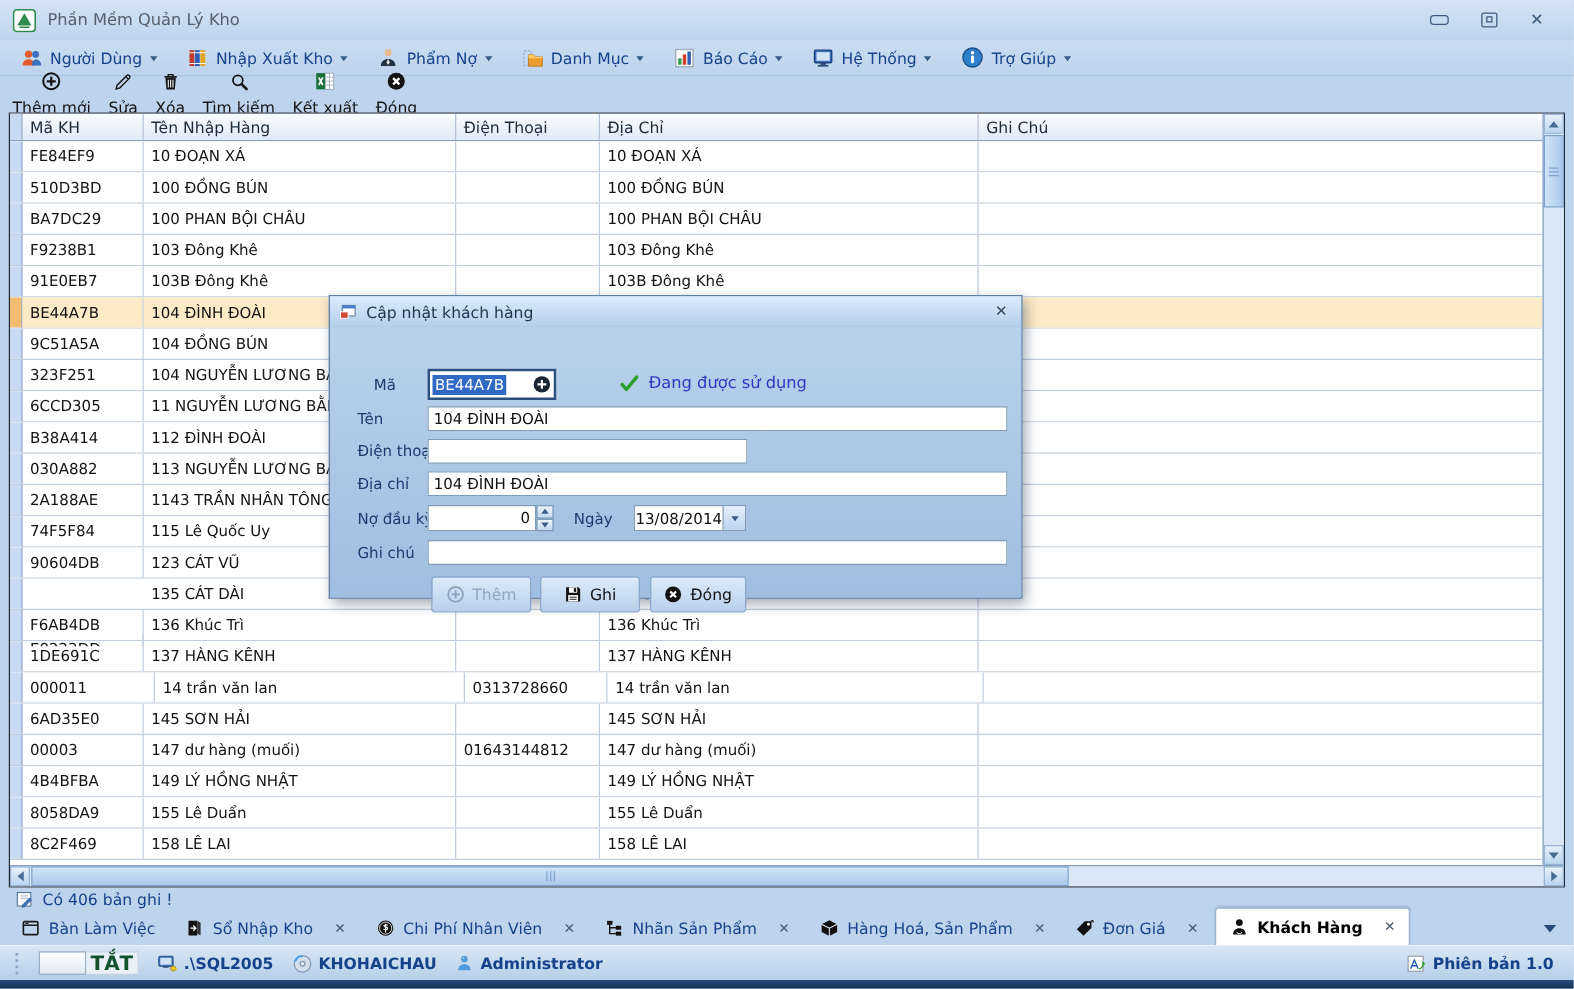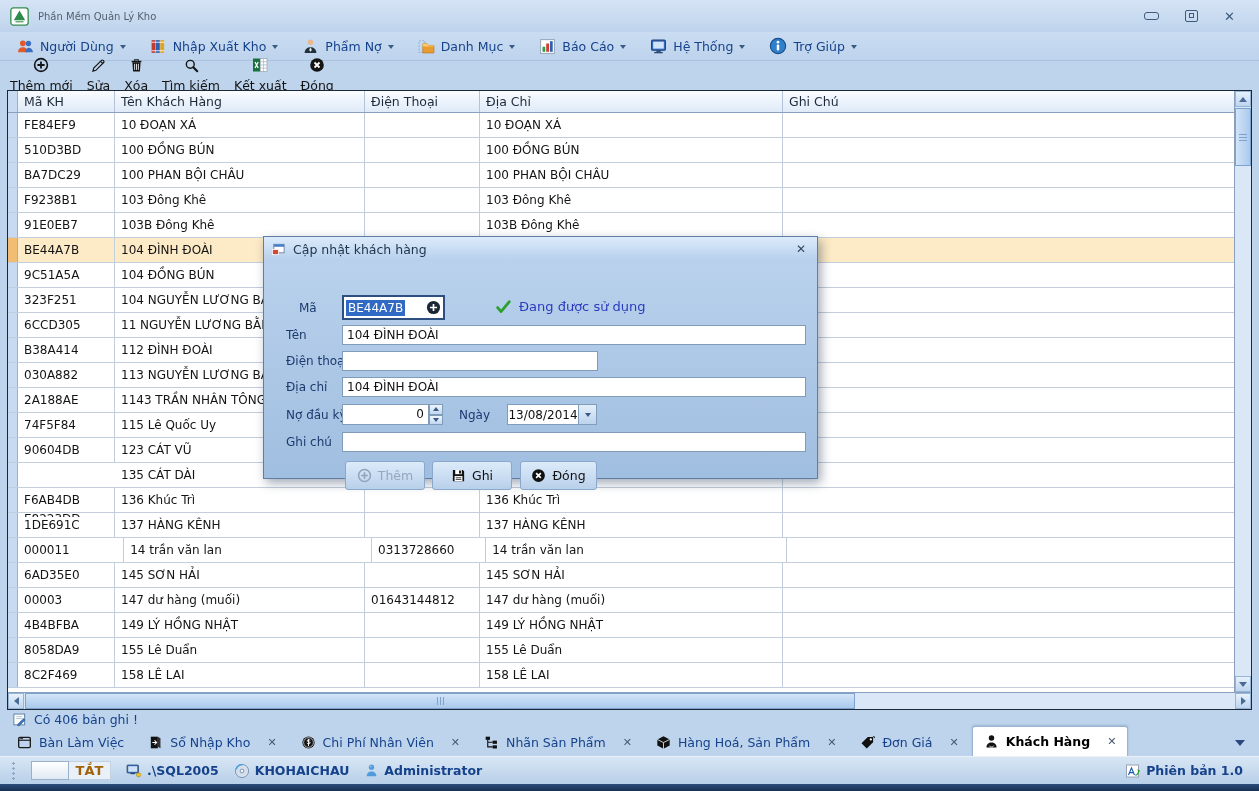--- a/index.html
+++ b/index.html
@@ -4,21 +4,21 @@
 <style>
   html,body{margin:0;padding:0;}
   #window{position:relative;width:1259px;height:791px;background:#bed4ec;
     font-family:"DejaVu Sans","Liberation Sans",sans-serif;overflow:hidden;
     -webkit-font-smoothing:antialiased;}
   .ic{display:inline-flex;align-items:center;justify-content:center;flex:none;}
 
   
   .titlebar{position:absolute;top:0;left:0;right:0;height:32px;
     background:linear-gradient(#d5e4f5,#bed4ec);display:flex;align-items:center;padding:0 10px;gap:9px;}
-  .wtitle{font-size:10px;color:#565f6b;}
+  .wtitle{font-size:13px;color:#565f6b;}
   .wincontrols{margin-left:auto;display:flex;align-items:center;gap:26px;padding-right:14px;}
   .wc{color:#3f5a7d;font-size:13px;line-height:1;cursor:default;}
   .wc-min{width:13px;height:6px;border:1.6px solid #3f5a7d;border-radius:3px;}
   .wc-max{width:11px;height:10px;border:1.6px solid #3f5a7d;border-radius:2px;position:relative;}
   .wc-max:after{content:"";position:absolute;left:2.5px;top:2px;width:3px;height:3px;border:1.2px solid #3f5a7d;}
 
   
   .menubar{position:absolute;top:32px;left:0;right:0;height:28px;display:flex;align-items:center;
     padding:0 8px;gap:6px;border-bottom:1px solid #aac2de;background:linear-gradient(#c9dcf2,#bed4ec);}
   .mitem{display:flex;align-items:center;gap:6px;padding:0 9px;height:26px;cursor:default;}
@@ -78,21 +78,21 @@
     height:29px;font-weight:bold;color:#000;box-shadow:0 -1px 2px rgba(60,90,130,.25);}
   .tab-caret{position:absolute;right:14px;top:13px;width:0;height:0;border-left:5px solid transparent;
     border-right:5px solid transparent;border-top:6px solid #2a4a7e;}
   .statusbar{position:absolute;top:756px;left:0;right:0;height:28px;display:flex;align-items:center;gap:15px;
     padding:0 10px;background:linear-gradient(#d8e6f4,#b7cfe9);border-top:1px solid #e8f1fa;box-sizing:border-box;}
   .grip{width:6px;height:22px;background-image:radial-gradient(#8aa4c4 1px,transparent 1.1px);
     background-size:5px 5px;background-position:1px 1px;}
   .toggle{display:flex;align-items:center;}
   .tg-knob{width:38px;height:19px;background:linear-gradient(#ffffff,#dfe9f3);border:1px solid #9ab0c8;box-sizing:border-box;}
   .tg-label{width:42px;height:19px;background:#e9f0f8;border:1px solid #c3d2e2;border-left:none;box-sizing:border-box;
-    font-size:13px;font-weight:bold;color:#a16207;display:flex;align-items:center;justify-content:center;}
+    font-size:16px;font-weight:bold;color:#14532d;display:flex;align-items:center;justify-content:center;}
   .sbitem{display:flex;align-items:center;gap:5px;font-size:12.5px;font-weight:bold;color:#15428b;}
   .sb-right{margin-left:auto;display:flex;align-items:center;gap:5px;padding-right:6px;}
   .bottomstrip{position:absolute;top:784px;left:0;right:0;height:7px;background:linear-gradient(#2a4d7e,#16304f);}
 
   
   .dialog{position:absolute;left:263px;top:236px;width:555px;height:243px;background:#adc9e8;
     border:1px solid #607ea4;box-sizing:border-box;box-shadow:3px 4px 10px rgba(20,40,70,.4);z-index:20;}
   .dtitle{height:24px;background:linear-gradient(#dcebfa,#b6cfec);display:flex;align-items:center;
     padding:0 7px;gap:7px;border-bottom:1px solid #8fa9c8;}
   .dtitle .text{font-size:12.5px;color:#21374f;}
@@ -285,21 +285,21 @@
           </svg>
         </span>
     <span class="tlabel">Đóng</span>
   </div>
     </div>
 
   <div class="grid">
     <div class="gheader" id="gheader">
         <div class="hcell ind" style="width:10px;"></div>
         <div class="hcell" style="width:97px;">Mã KH</div>
-        <div class="hcell" style="width:250px;">Tên Khách Hàng</div>
+        <div class="hcell" style="width:250px;">Tên Nhập Hàng</div>
         <div class="hcell" style="width:115px;">Điện Thoại</div>
         <div class="hcell" style="width:303px;">Địa Chỉ</div>
         <div class="hcell" style="width:451px;border-right:none;">Ghi Chú</div>
       </div>
     <div class="gbody" id="gbody">
         <div class="grow">
     <div class="gcell ind" style="width:10px;"></div>
           <div class="gcell" style="width:97px;">FE84EF9</div>
           <div class="gcell" style="width:250px;">10 ĐOẠN XÁ</div>
           <div class="gcell" style="width:115px;"></div>

